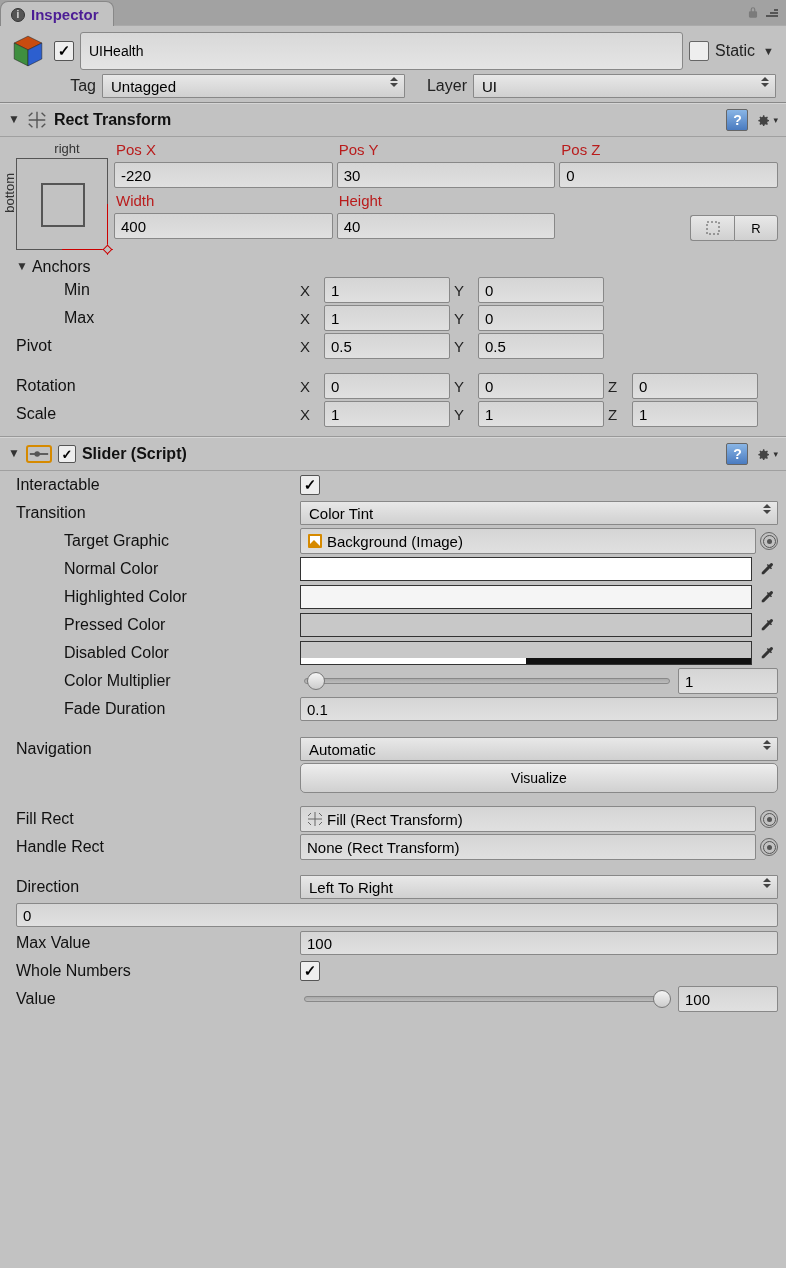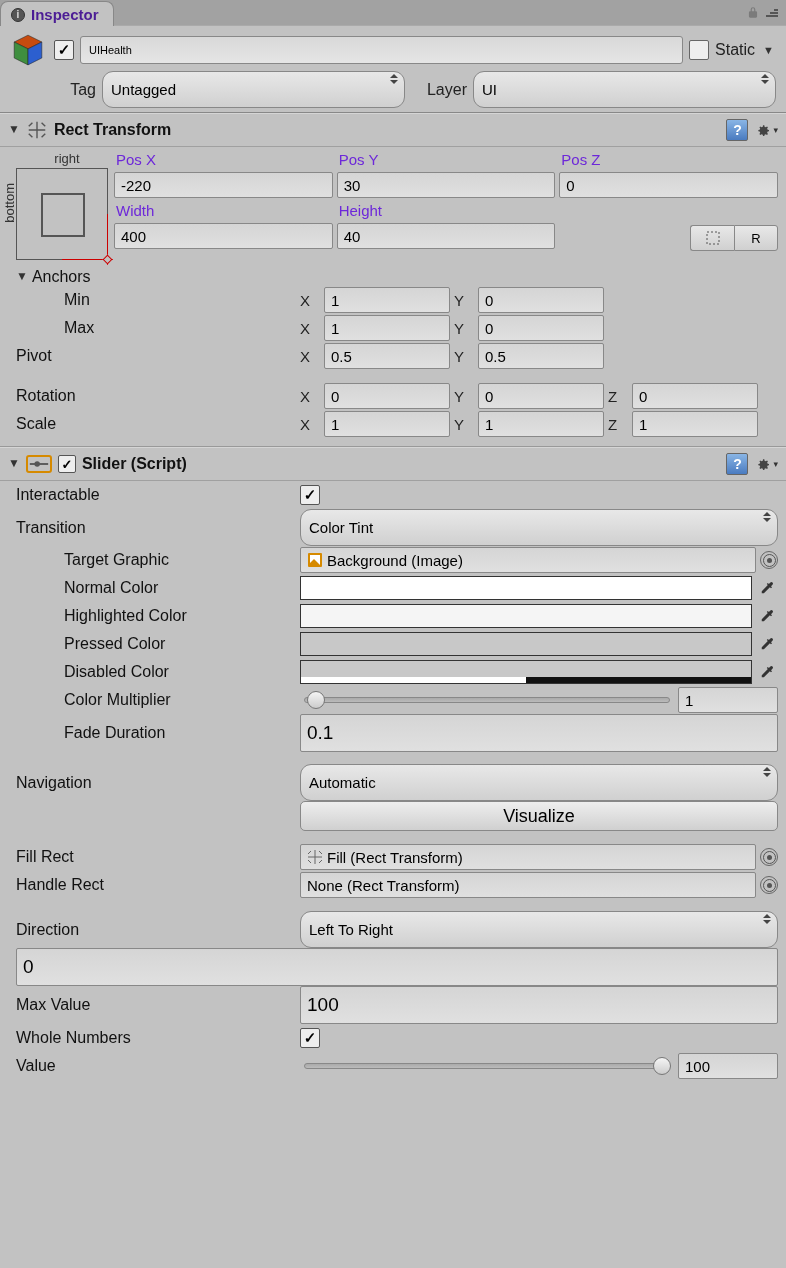--- a/index.html
+++ b/index.html
@@ -16,27 +16,27 @@
 .lock-icon { width: 14px; height: 14px; opacity: 0.5; }
 .burger { display: flex; flex-direction: column; gap: 1px; width: 14px; align-items: flex-end; }
 .burger .dash { margin-left:auto; height: 2px; background: #555; }
 .burger .dash:nth-child(1){width:4px;} .burger .dash:nth-child(2){width:8px;} .burger .dash:nth-child(3){width:12px;}
 
 
 .obj-header { padding: 6px 10px 4px 8px; display:flex; flex-direction:column; gap:4px; border-bottom: 1px solid #888;}
 .obj-row1 { display:flex; align-items:center; gap:6px; }
 .cube-icon { width: 40px; height:35px; display:flex; align-items:center; justify-content:center;}
 .checkbox { width:20px; height:20px; border:1px solid #555; background:#eee; border-radius:2px; display:flex; align-items:center; justify-content:center; font-size:15px; font-weight:bold; cursor:pointer; }
-.name-input { flex:1; height:28px; border:1px solid #888; border-radius:3px; background:linear-gradient(#d8d8d8,#e5e5e5); padding:8px 8px; font-size:11px; }
+.name-input { flex:1; height:28px; border:1px solid #888; border-radius:3px; background:linear-gradient(#d8d8d8,#e5e5e5); padding:18px 8px; font-size:14px; }
 .static-cb { width:20px; height:20px; border:1px solid #666; background:#eee; border-radius:2px; cursor:pointer;}
 .static-label { font-size:16px; color:#222;}
 .static-arrow { font-size:11px; color:#333; cursor:pointer; padding:0 2px;}
 .obj-row2 { display:flex; align-items:center; gap:6px; padding-left:48px;}
 .row2-label { font-size:16px; color:#222; width:40px; text-align:right;}
-.dropdown { height:37px; border:1px solid #888; border-radius:11px; background:linear-gradient(#e8e8e8,#d0d0d0); padding:0 20px 0 8px; font-size:15px; position:relative; cursor:pointer; display:flex; align-items:center;}
+.dropdown { height:24px; border:1px solid #888; border-radius:1px; background:linear-gradient(#e8e8e8,#d0d0d0); padding:0 20px 0 8px; font-size:15px; position:relative; cursor:pointer; display:flex; align-items:center;}
 .dropdown::after { content:""; position:absolute; right:6px; top:50%; transform:translateY(-50%); width:0; height:0; border-left:4px solid transparent; border-right:4px solid transparent; border-top:5px solid #444; }
 .dropdown.updown::after { border:none; }
 .dropdown.updown .arrows { position:absolute; right:6px; top:2px; display:flex; flex-direction:column; gap:2px; }
 .dropdown.updown .arrows div { width:0; height:0; border-left:4px solid transparent; border-right:4px solid transparent; }
 .dropdown.updown .arrows .up { border-bottom:4px solid #444; }
 .dropdown.updown .arrows .dn { border-top:4px solid #444; }
 
 
 .comp-header { display:flex; align-items:center; gap:6px; padding:5px 8px 5px 8px; border-bottom:1px solid #a0a0a0; border-top:1px solid #d5d5d5;}
 .foldout { font-size:12px; color:#333; cursor:pointer; transform:translateY(-1px);}
@@ -53,54 +53,54 @@
 .rect-area { display:flex; padding:4px 8px 8px 16px; gap:6px; }
 .anchor-widget { display:flex; flex-direction:column; align-items:center; gap:0; position:relative;}
 .anchor-top-label { font-size:13px; color:#333; margin-bottom:2px; margin-left:10px;text-align:center;}
 .anchor-side-label { font-size:13px; color:#333; writing-mode:vertical-rl; transform:rotate(180deg); position:absolute; left:-14px; top:32px;}
 .anchor-box { width:92px; height:92px; border:1px solid #555; position:relative; background:#c2c2c2; cursor:pointer;}
 .anchor-inner { position:absolute; width:44px; height:44px; border:2px solid #555; left:24px; top:24px;}
 .anchor-line-v { position:absolute; width:1px; background:#cc0000; right:-1px; top:50%; height:calc(50% + 6px);}
 .anchor-line-h { position:absolute; height:1px; background:#cc0000; bottom:-1px; left:50%; width:calc(50% + 6px);}
 .anchor-dot { position:absolute; width:7px; height:7px; background:#c2c2c2; border:1px solid #cc0000; right:-4px; bottom:-4px; transform:rotate(45deg);}
 .rect-fields { flex:1; display:grid; grid-template-columns: 1fr 1fr 1fr; gap:4px 4px; align-content:start;}
-.field-label { font-size:15px; color:#6d28d9; padding-left:2px;}
+.field-label { font-size:15px; color:#b91c1c; padding-left:2px;}
 .num-input { height:26px; border:1px solid #888; border-radius:2px; background:linear-gradient(#d5d5d5,#e0e0e0); padding:0 6px; font-size:15px;}
 .tool-btns { display:flex; gap:0; margin-left:auto; margin-top:2px;}
 .tool-btn { width:44px; height:26px; border:1px solid #888; background:linear-gradient(#e8e8e8,#d0d0d0); display:flex; align-items:center; justify-content:center; font-size:13px; cursor:pointer;}
 .tool-btn:first-child { border-top-left-radius:3px; border-bottom-left-radius:3px; border-right:none;}
 .tool-btn:last-child { border-top-right-radius:3px; border-bottom-right-radius:3px;}
 
 
 .prop-section { padding: 0 8px 8px 16px;}
 .prop-row { display:flex; align-items:center; min-height:28px; gap:4px;}
 .prop-label { font-size:16px; color:#111; width:280px; flex-shrink:0; padding-left:0;}
 .prop-label.indent2 { padding-left:48px;}
 .prop-sublabel { font-size:15px; color:#222; width:20px; text-align:left;}
 .vec-group { display:flex; align-items:center; gap:4px;}
 .vec-input { width:126px; height:26px; border:1px solid #888; border-radius:2px; background:linear-gradient(#d5d5d5,#e0e0e0); padding:0 6px; font-size:15px;}
 .anchors-fold { display:flex; align-items:center; gap:4px; cursor:pointer; font-size:16px; color:#111;}
 
-.wide-input { flex:1; height:38px; border:1px solid #888; border-radius:2px; background:linear-gradient(#d5d5d5,#e0e0e0); padding:0 6px; font-size:19px;}
+.wide-input { flex:1; height:24px; border:1px solid #888; border-radius:2px; background:linear-gradient(#d5d5d5,#e0e0e0); padding:0 6px; font-size:15px;}
 .wide-dropdown { flex:1; }
 .obj-field { flex:1; height:26px; border:1px solid #888; border-radius:2px; background:linear-gradient(#d5d5d5,#e0e0e0); display:flex; align-items:center; padding:0 6px; font-size:15px; gap:4px; cursor:pointer;}
 .obj-icon { width:16px; height:16px; display:inline-flex; align-items:center; justify-content:center;}
 .obj-picker { width:18px; height:18px; border-radius:50%; border:1px solid #666; display:flex; align-items:center; justify-content:center; cursor:pointer; font-size:6px; color:#444; position:relative;}
 .obj-picker::after { content:""; width:5px; height:5px; border-radius:50%; background:#555; position:absolute;}
 .obj-picker::before { content:""; width:11px; height:11px; border-radius:50%; border:1px solid #555; position:absolute;}
 .color-field { flex:1; height:24px; border:1px solid #333; cursor:pointer; position:relative;}
 .color-disabled-alpha { position:absolute; bottom:0; left:0; right:0; height:6px; display:flex;}
 .color-disabled-alpha .fill { background:#fff; width:50%; height:100%;}
 .color-disabled-alpha .empty { background:#111; flex:1; height:100%;}
 .picker-icon { width:22px; height:22px; display:flex; align-items:center; justify-content:center; cursor:pointer;}
 .picker-icon svg { width:18px; height:18px; }
 .slider-track { flex:1; height:6px; background:linear-gradient(#aaa,#bbb); border:1px solid #888; border-radius:3px; position:relative; cursor:pointer; margin:0 4px;}
 .slider-thumb { position:absolute; width:18px; height:18px; border-radius:50%; background:linear-gradient(#f5f5f5,#ccc); border:1px solid #777; top:50%; transform:translate(-50%,-50%);}
 .slider-val { width:100px; height:26px; border:1px solid #888; border-radius:2px; background:linear-gradient(#d5d5d5,#e0e0e0); padding:0 6px; font-size:15px;}
-.btn-wide { flex:1; height:30px; border:1px solid #888; border-radius:5px; background:linear-gradient(#eee,#d0d0d0); font-size:18px; cursor:pointer;}
+.btn-wide { flex:1; height:30px; border:1px solid #888; border-radius:5px; background:linear-gradient(#eee,#d0d0d0); font-size:14px; cursor:pointer;}
 .spacer8{height:12px;}
 .divider { height:2px; background:linear-gradient(#999 50%,#d5d5d5 50%);}
 
 
 .cube-svg { width:34px; height:34px; }
 </style>
 </head>
 <body>
 
 <div class="inspector">

